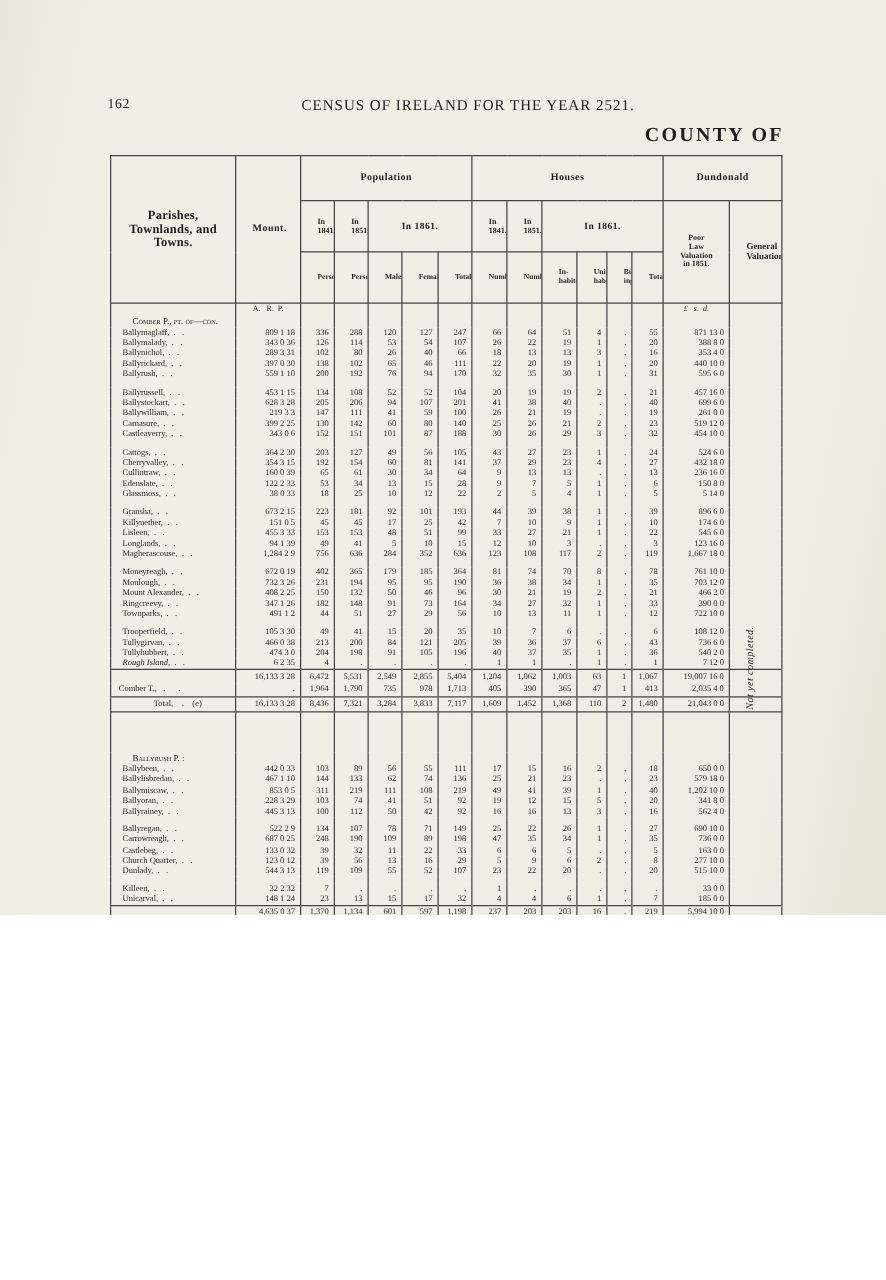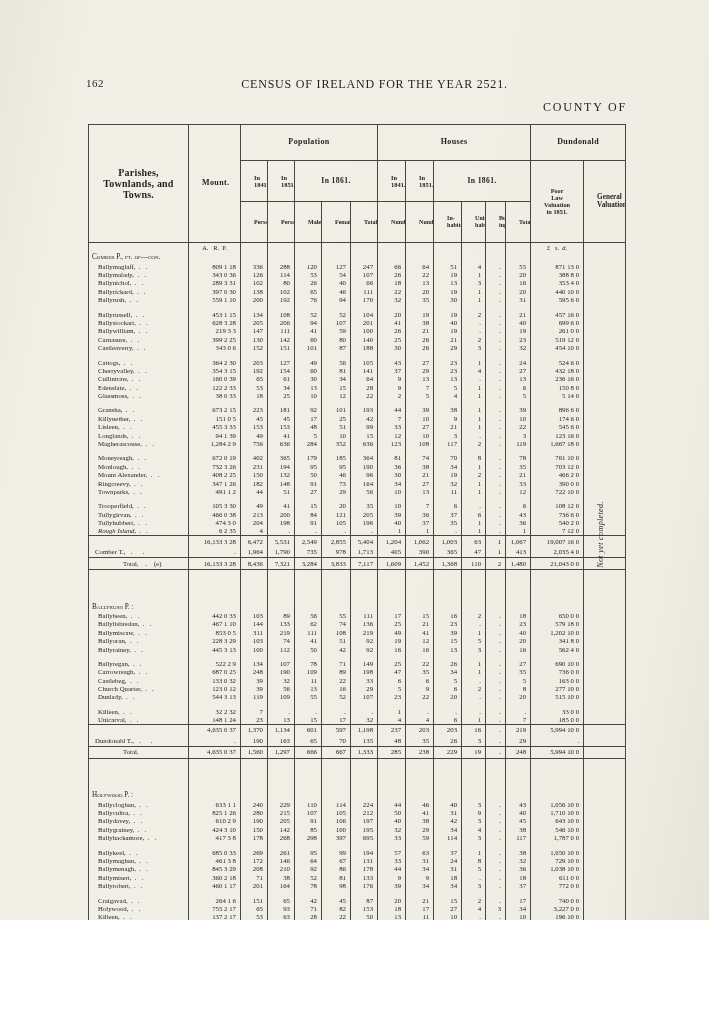--- a/index.html
+++ b/index.html
@@ -1,24 +1,24 @@
 <!DOCTYPE html>
 <html><head>
 <meta charset="utf-8">
 <style>
   * { margin:0; padding:0; box-sizing:border-box; }
   html,body { width:709px; height:1024px; }
   body { font-family:"Liberation Serif", serif; color:#1f1f1f; }
   .page {
-    position:relative; width:709px; height:920px; overflow:hidden;
+    position:relative; width:709px; height:732px; overflow:hidden;
     background:linear-gradient(100deg,#e9e6dd 0%,#f2efe7 12%,#f1eee6 55%,#efece3 88%,#e6e3d9 100%);
   }
   .page-number { position:absolute; left:86px; top:77px; font-size:11px; letter-spacing:0.5px; }
   .main-title { position:absolute; left:90px; right:50px; top:77px; text-align:center; font-size:12px; letter-spacing:0.8px; }
-  .county-heading { position:absolute; right:82px; top:100px; font-size:12px; letter-spacing:1.8px; }
+  .county-heading { position:absolute; right:82px; top:100px; font-size:16px; letter-spacing:1.8px;font-weight:bold; }
 
   table.census-table {
     position:absolute; left:88px; top:124px; width:537px;
     border-collapse:collapse; table-layout:fixed;
     border:1.4px solid #242424; border-bottom:4px double #242424;
   }
   .census-table td {
     border-left:1px solid #454545; border-right:1px solid #454545;
     font-size:6.8px; line-height:1.12; overflow:hidden; vertical-align:middle;
   }
@@ -32,21 +32,21 @@
   tr.h2 td.gv-h { font-size:7.2px; }
   tr.h3 td { height:24px; font-size:6px; }
   
   tbody td { padding:0; }
   tbody td.cd { text-align:right; padding-right:4px; }
   tbody td.cn { text-align:left; padding-left:9px; white-space:pre; }
   tr.r-units td { height:10px; }
   td.cu { text-align:center !important; padding:0 !important; white-space:pre; font-size:6.4px; }
   td.cu.ital { font-style:italic; }
   tr.r-heading td { height:10px; }
-  tr.r-heading td.cn { padding-left:3px; font-variant:small-caps; font-size:7.2px; white-space:pre; }
+  tr.r-heading td.cn { padding-left:17px; font-variant:small-caps; font-size:7.2px; white-space:pre; }
   tr.r-item td { height:8.4px; }
   tr.r-item td.cn::after { content:"  .   ."; }
   tr.r-item.ital td.cn { font-style:italic; }
   tr.gap td { height:6px; }
   tr.section-gap td { height:32px; }
   tr.end-gap td { height:14px; }
   tr.r-subtotal td { height:11px; border-top:1px solid #454545; }
   tr.r-town td { height:11px; }
   tr.r-town td.cn { padding-left:6px; }
   tr.r-town td.cn::after { content:"   .      ."; }

